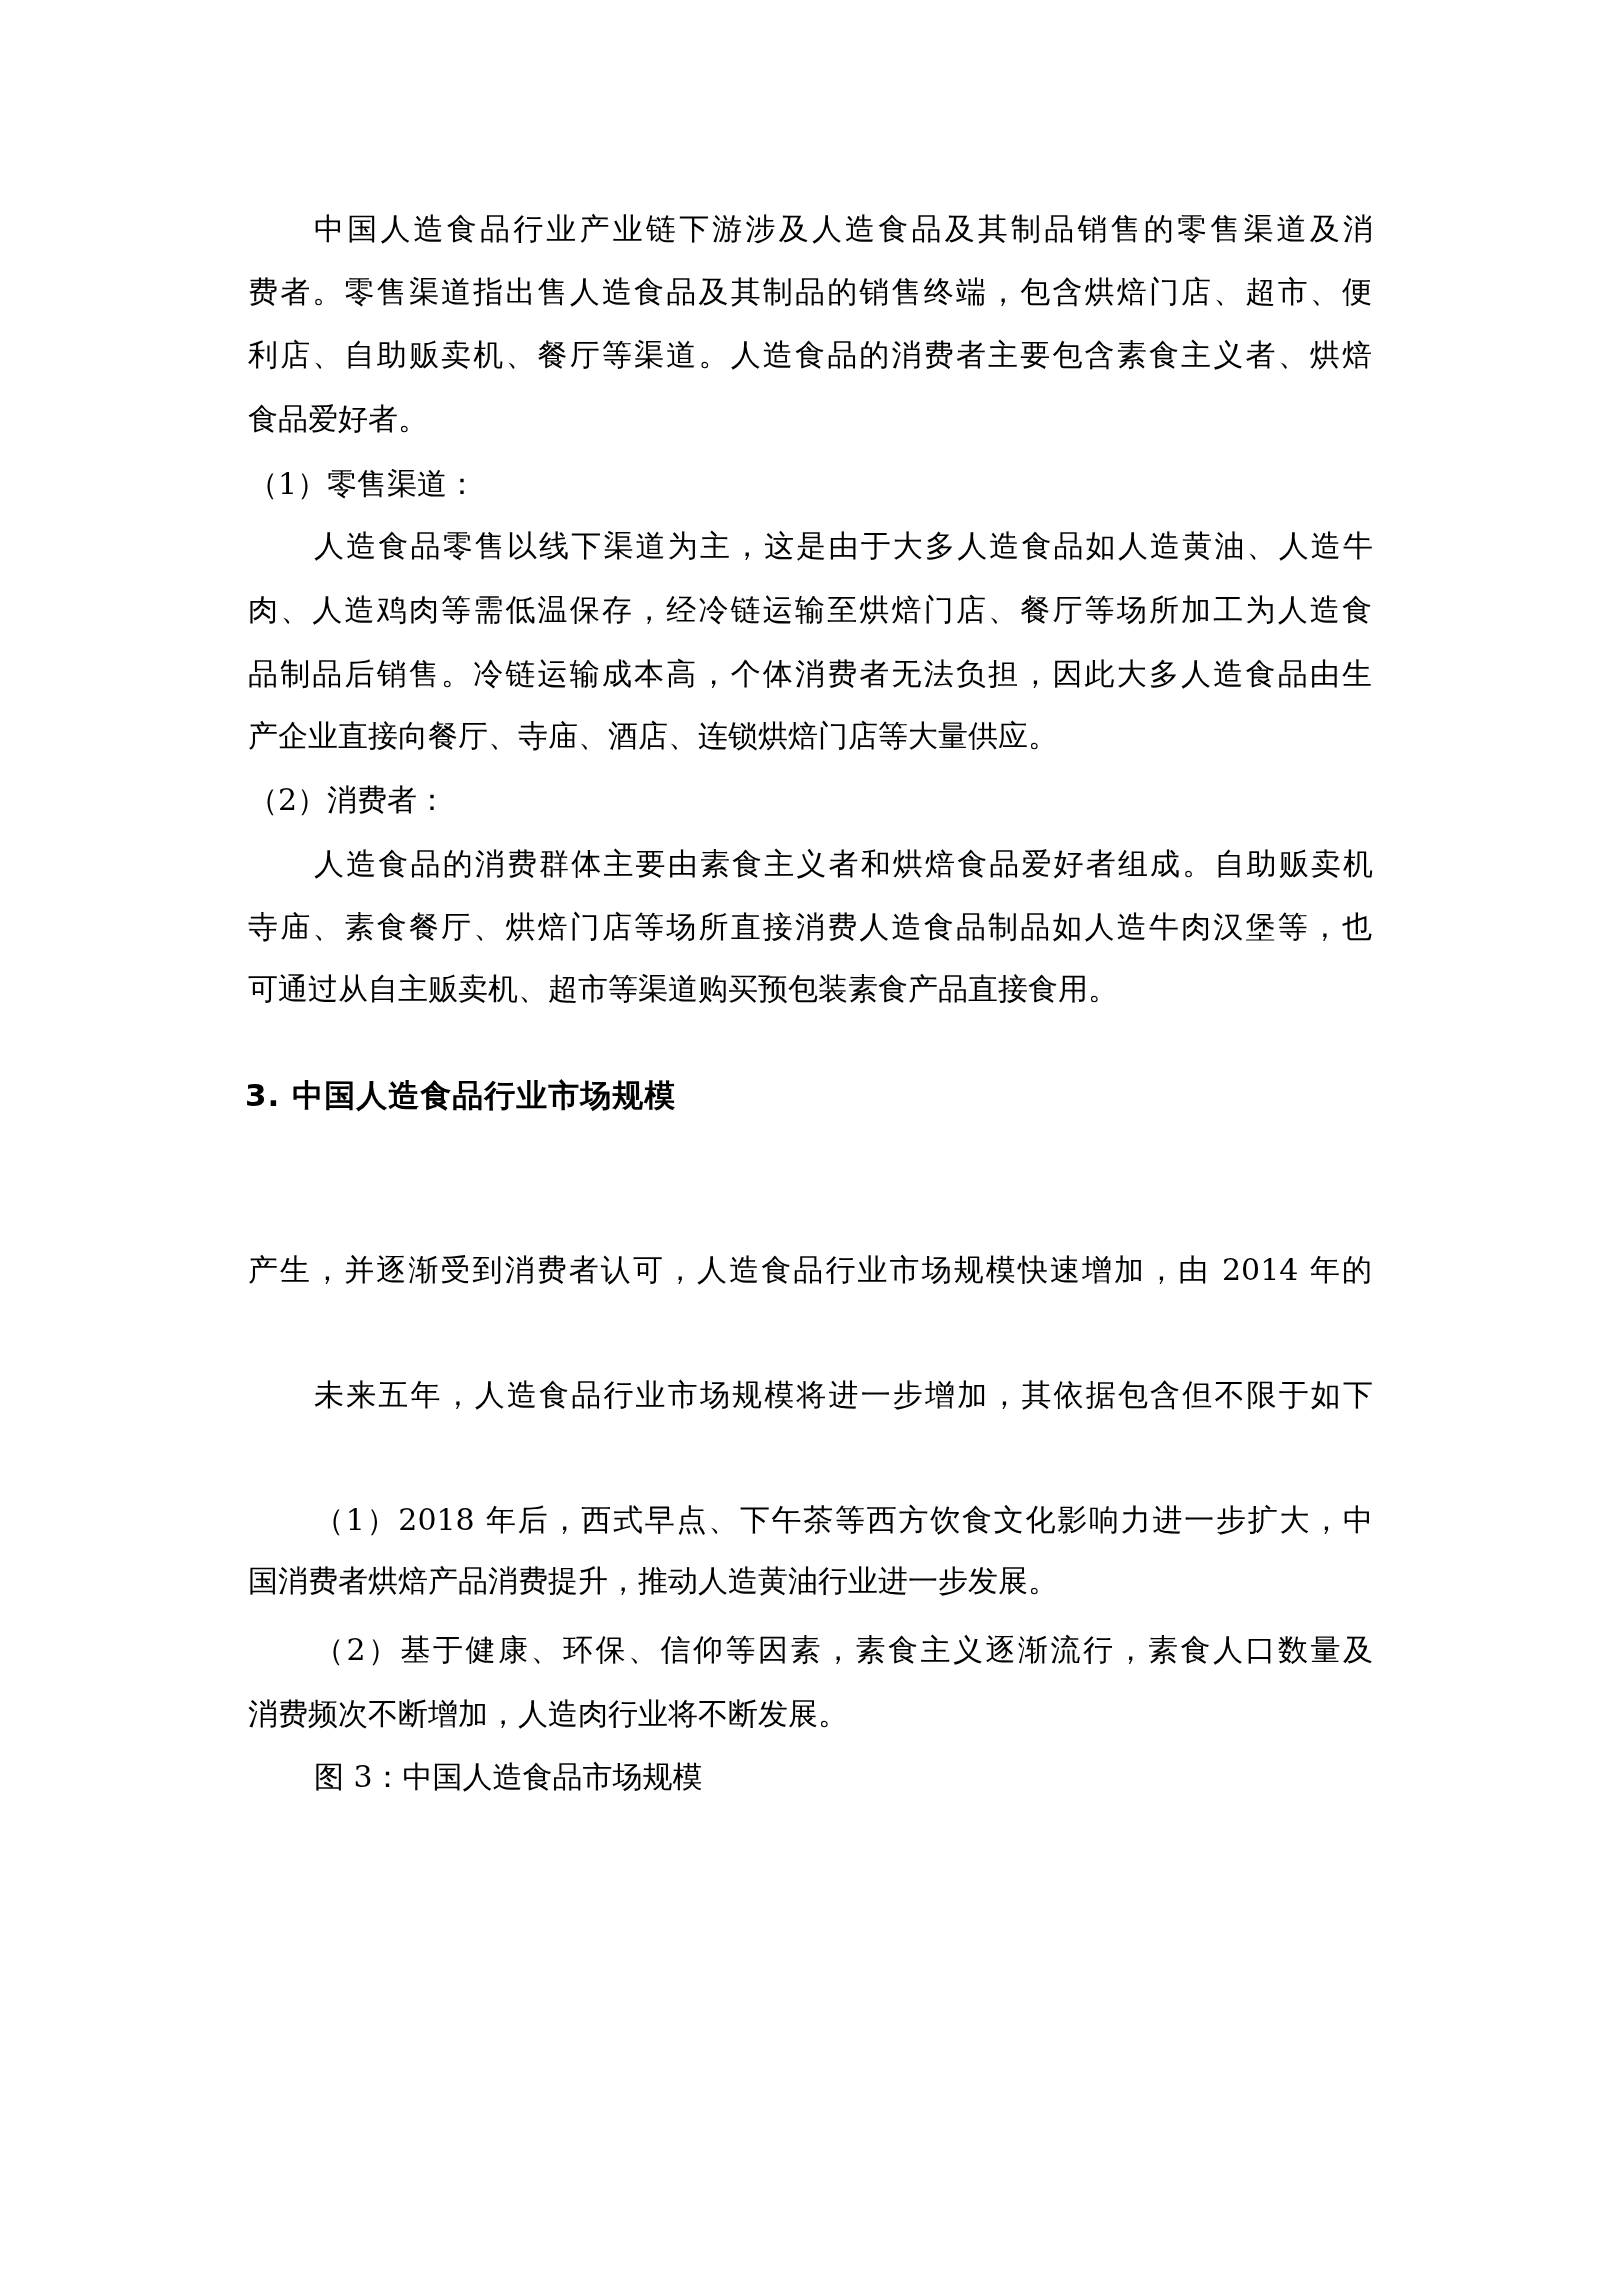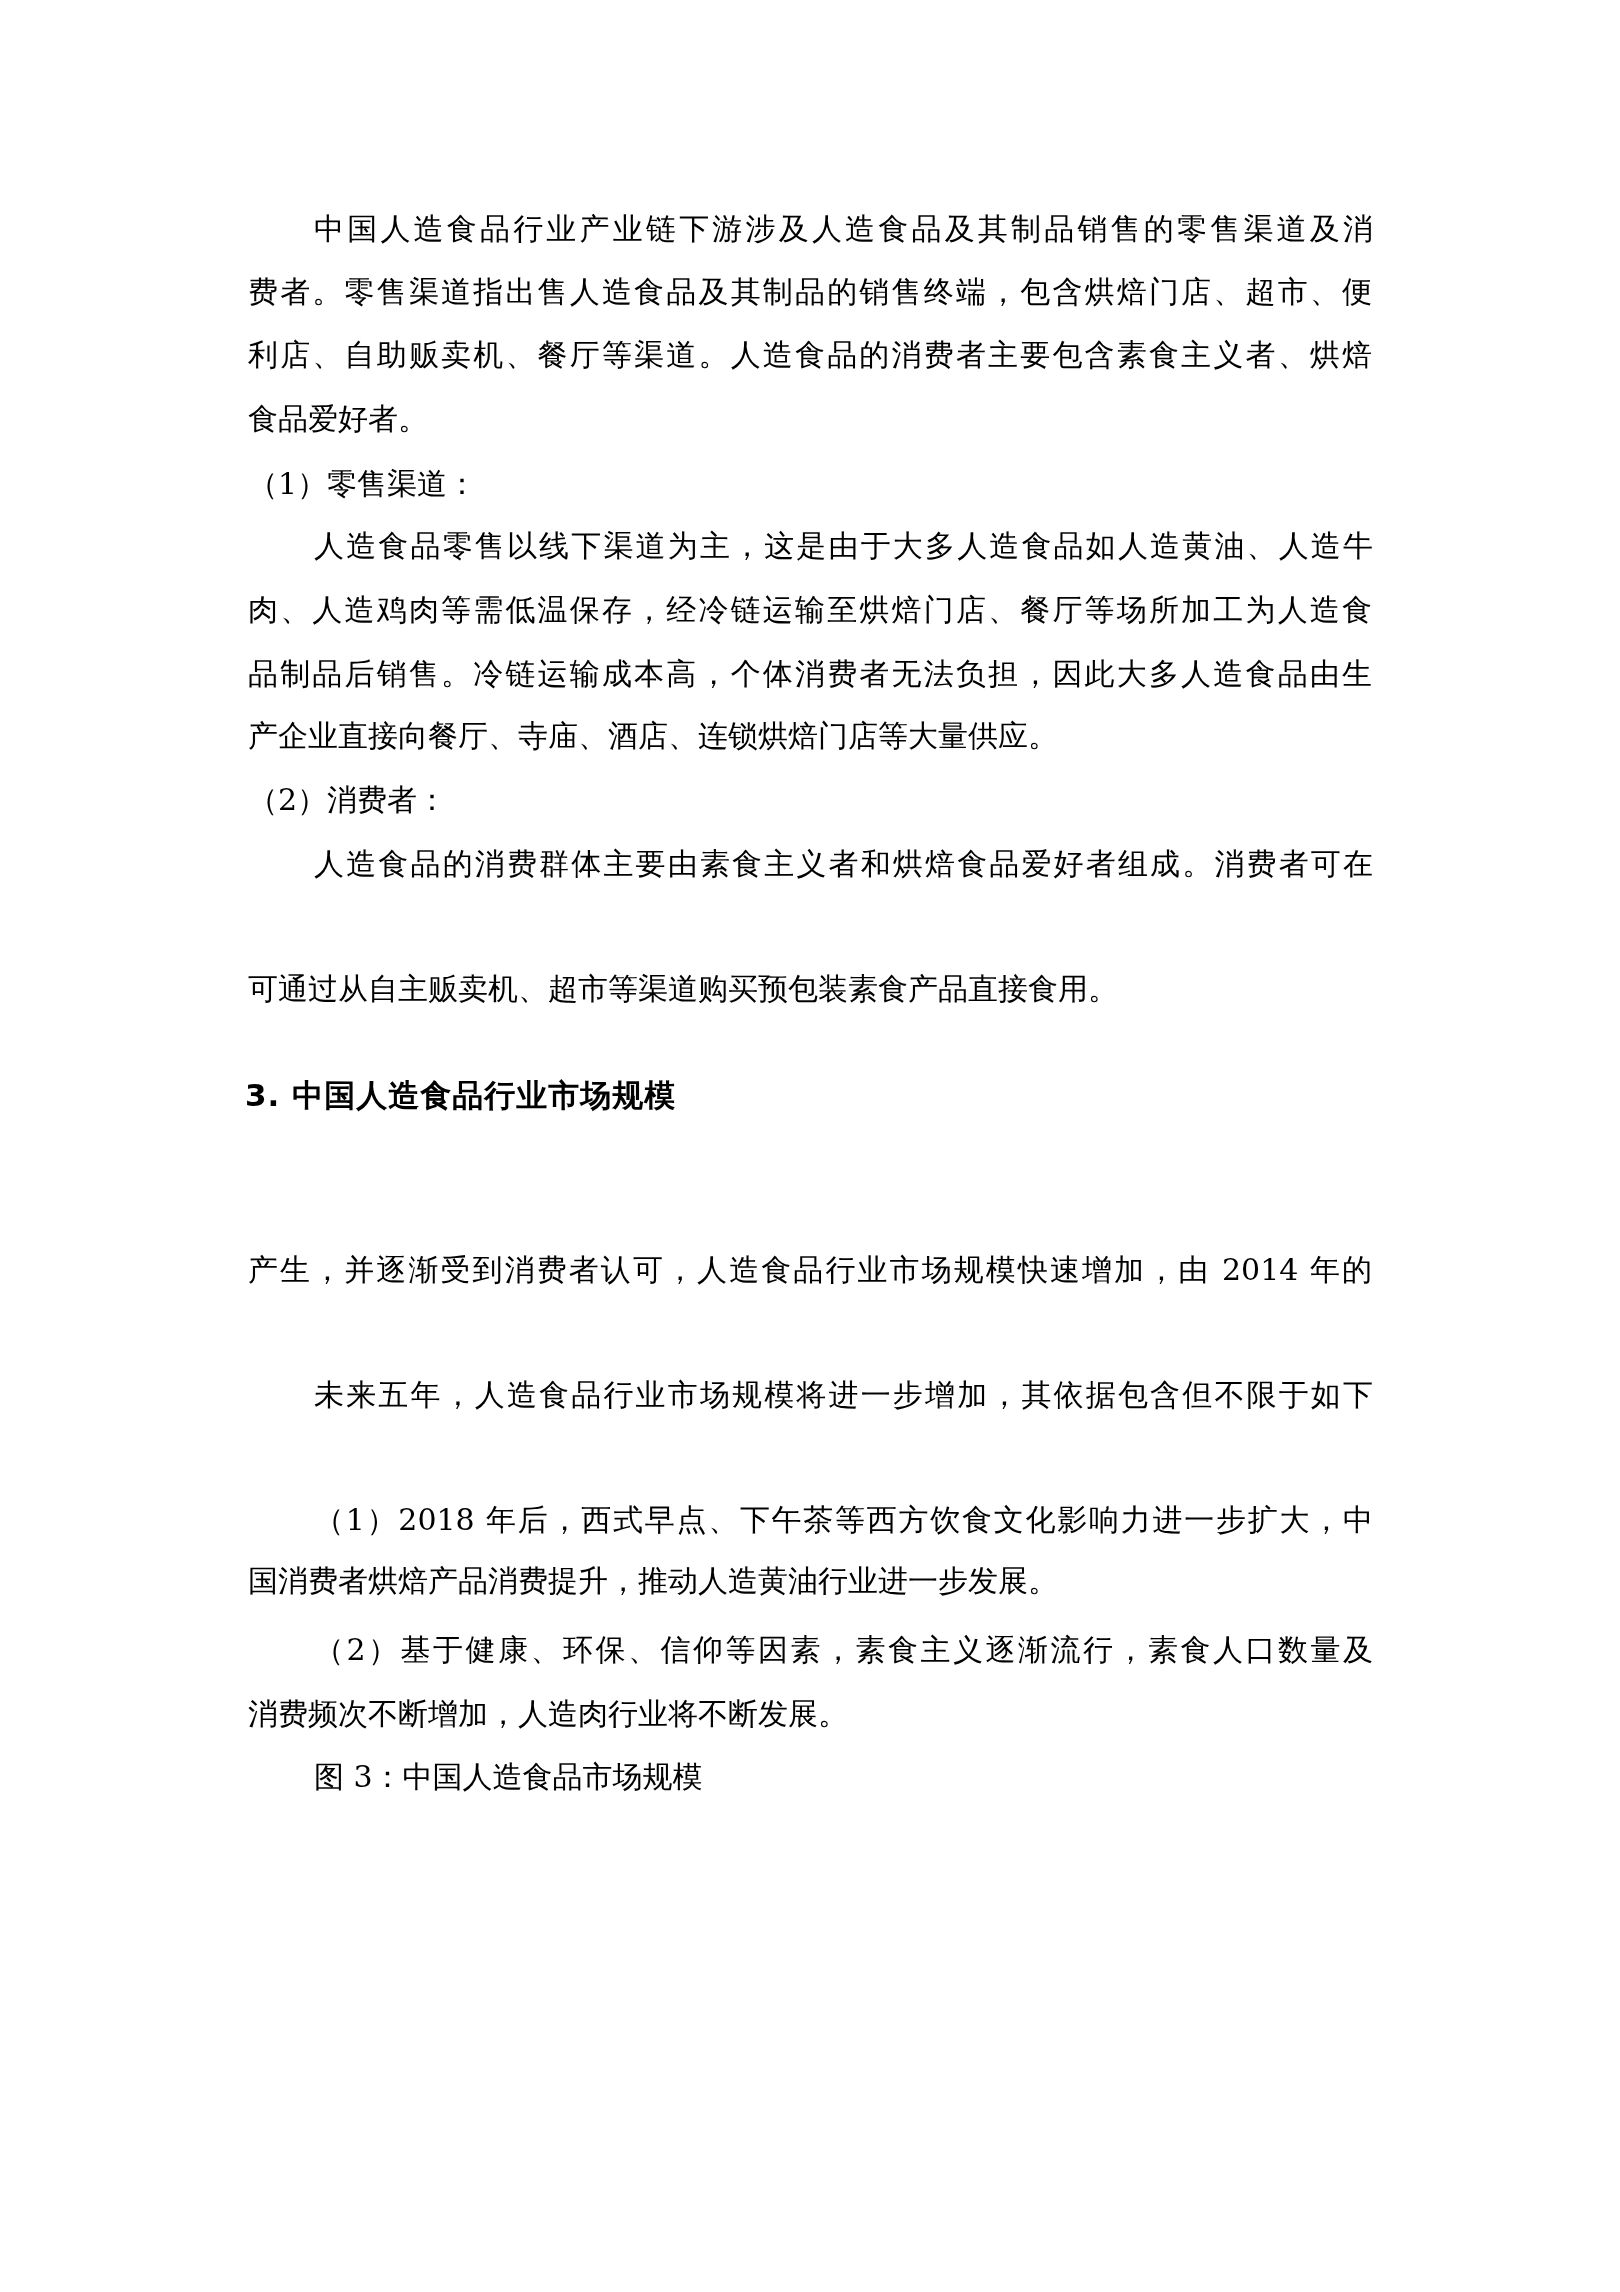--- a/index.html
+++ b/index.html
@@ -47,21 +47,22 @@
 
   <div class="line last" style="top:464px">（1）零售渠道：</div>
 
   <div class="line indent" style="top:526px">人造食品零售以线下渠道为主，这是由于大多人造食品如人造黄油、人造牛</div>
   <div class="line" style="top:590px">肉、人造鸡肉等需低温保存，经冷链运输至烘焙门店、餐厅等场所加工为人造食</div>
   <div class="line" style="top:654px">品制品后销售。冷链运输成本高，个体消费者无法负担，因此大多人造食品由生</div>
   <div class="line last" style="top:716px">产企业直接向餐厅、寺庙、酒店、连锁烘焙门店等大量供应。</div>
 
   <div class="line last" style="top:780px">（2）消费者：</div>
 
-  <div class="line indent" style="top:844px">人造食品的消费群体主要由素食主义者和烘焙食品爱好者组成。消费者可在</div>
+  <div class="line indent" style="top:844px">人造食品的消费群体主要由素食主义者和烘焙食品爱好者组成。自助贩卖机</div>
+  <div class="line" style="top:907px">寺庙、素食餐厅、烘焙门店等场所直接消费人造食品制品如人造牛肉汉堡等，也</div>
   <div class="line last" style="top:969px">可通过从自主贩卖机、超市等渠道购买预包装素食产品直接食用。</div>
 
   <div class="heading">3. 中国人造食品行业市场规模</div>
 
   <div class="line" style="top:1250px">产生，并逐渐受到消费者认可，人造食品行业市场规模快速增加，由 2014 年的</div>
 
   <div class="line indent" style="top:1375px">未来五年，人造食品行业市场规模将进一步增加，其依据包含但不限于如下</div>
 
   <div class="line indent" style="top:1500px">（1）2018 年后，西式早点、下午茶等西方饮食文化影响力进一步扩大，中</div>
   <div class="line last" style="top:1561px">国消费者烘焙产品消费提升，推动人造黄油行业进一步发展。</div>

